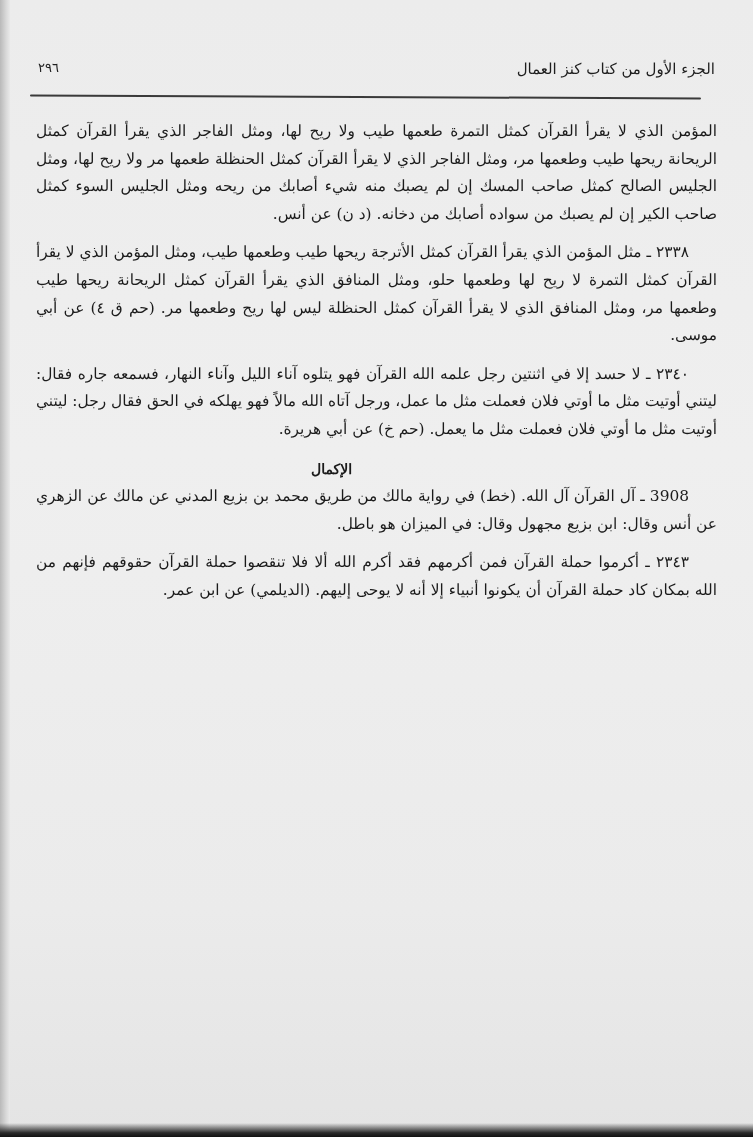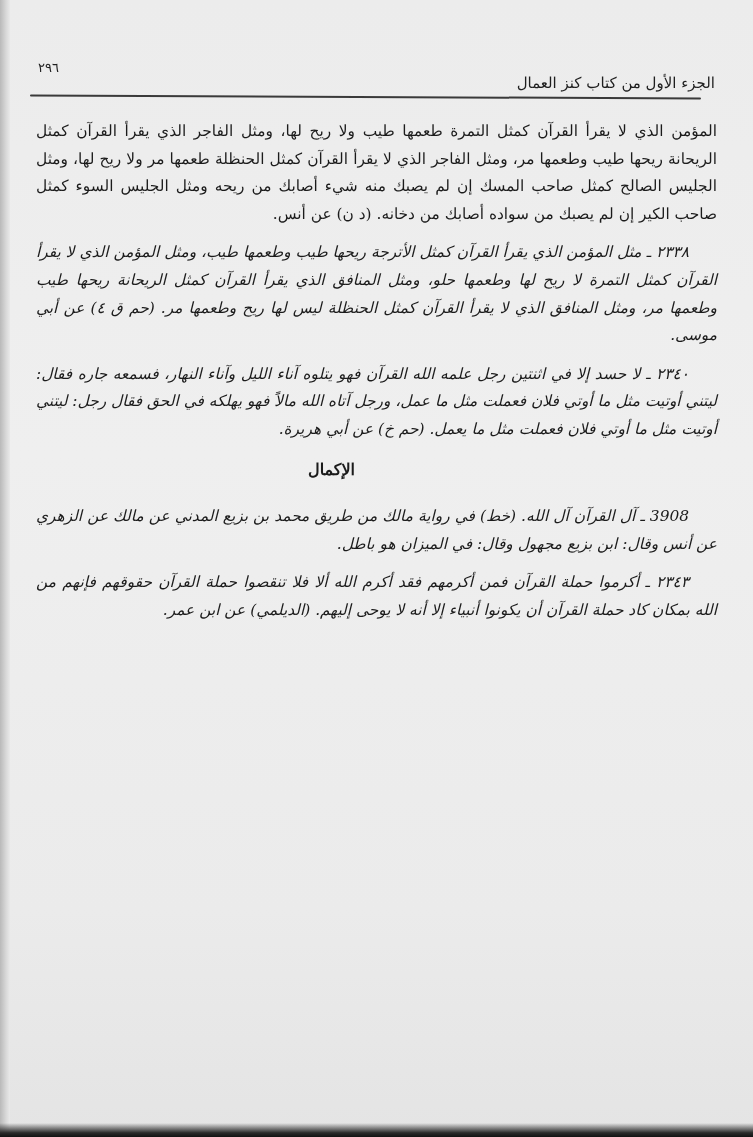--- a/index.html
+++ b/index.html
@@ -43,21 +43,21 @@
       position: absolute;
       left: 38px;
       right: 38px;
       top: 58px;
       height: 30px;
       direction: rtl;
     }
     .header-title {
       position: absolute;
       right: 0;
-      top: 16px;
+      top: 2px;
       font-size: 15px;
       color: #1e1e1e;
     }
     .page-number {
       position: absolute;
       left: 0;
       top: 2px;
       font-size: 13px;
       color: #1e1e1e;
       direction: rtl;
@@ -85,28 +85,27 @@
       color: #1b1b1b;
     }
     .para {
       margin: 0 0 11px 0;
     }
     .para.first {
       text-indent: 0;
     }
     .para.indent {
       text-indent: 28px;
-      font-style: italic;
     }
     .section-heading {
       text-align: center;
       text-align-last: center !important;
       font-weight: bold;
-      font-size: 16px;
-      margin: 12px 0 20px 0;
+      font-size: 14px;
+      margin: 12px 0 0 0;
       padding-right: 90px;
     }
     .num {
       display: inline;
     }
   </style>
 </head>
 <body>
 
 <div class="page">

